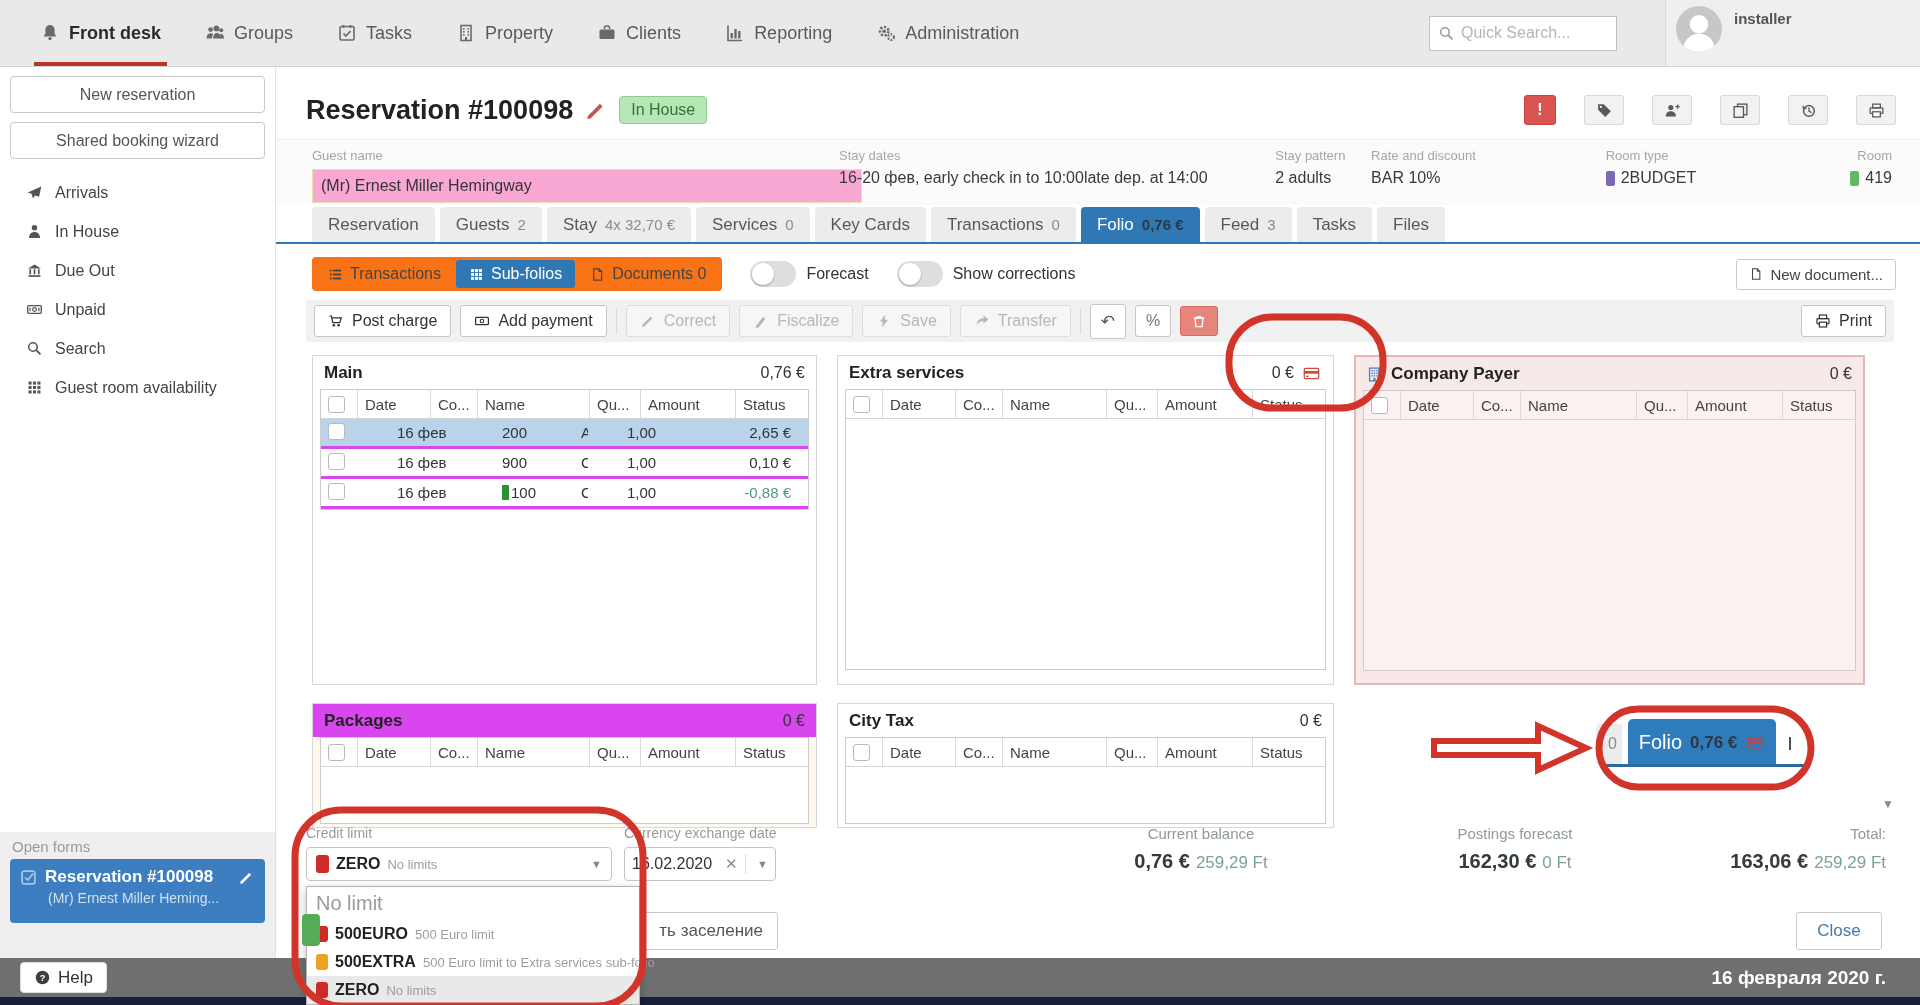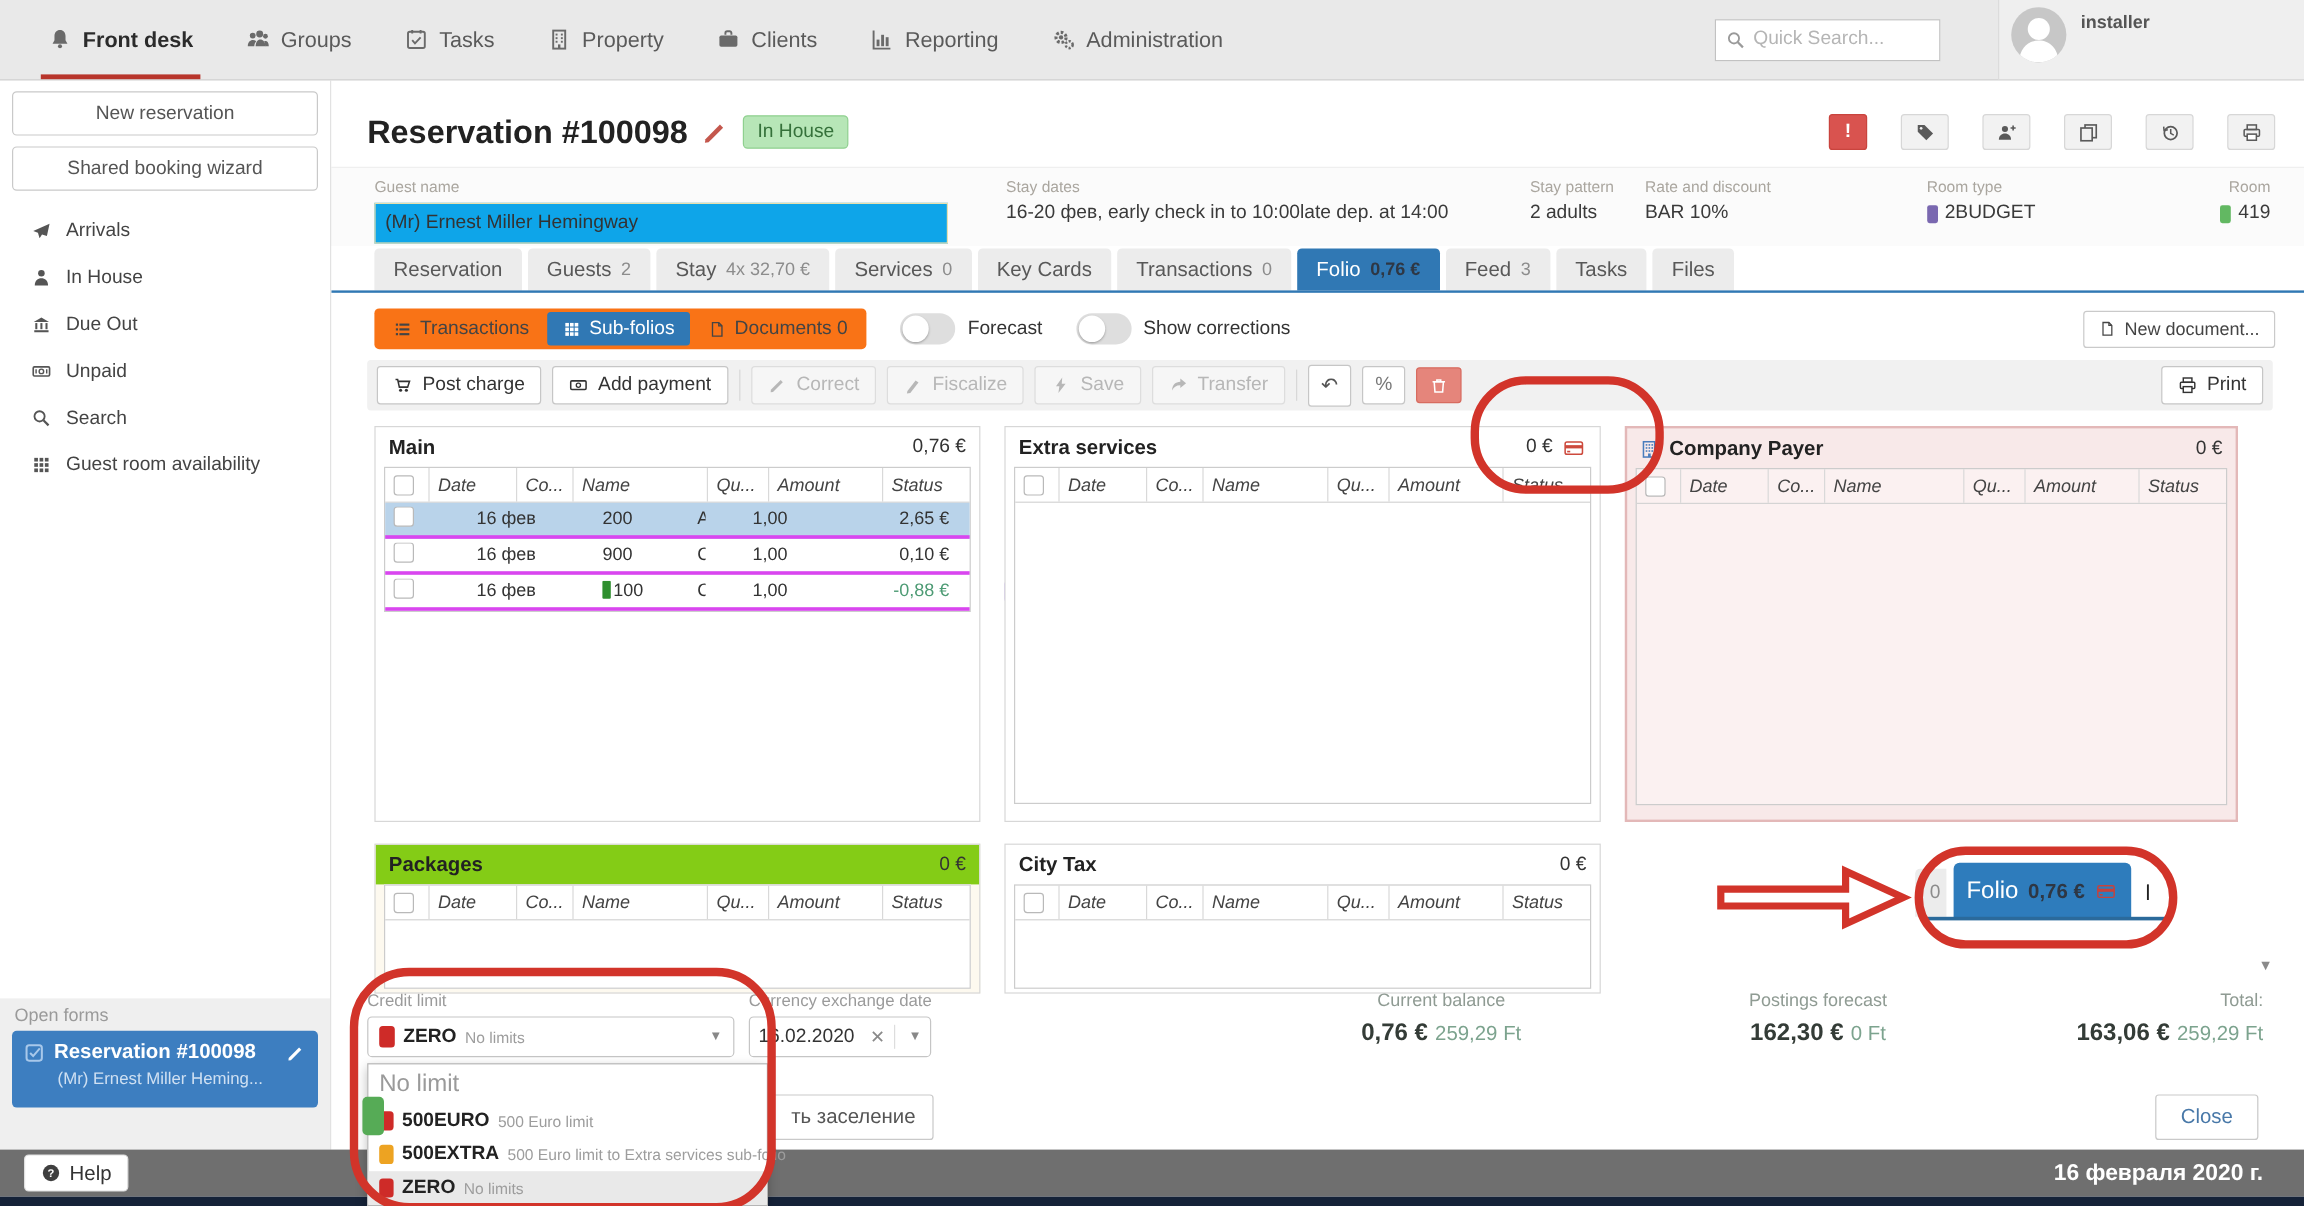--- a/index.html
+++ b/index.html
@@ -43,21 +43,21 @@
   .badge-inhouse { background:#b7e6b7; border:1px solid #8fd08f; color:#35713a; font-size:16px; padding:4px 11px; border-radius:4px; }
   .header-actions { margin-left:auto; display:flex; gap:28px; align-items:center; }
   .hact { width:40px; height:30px; background:#f2f2f2; border:1px solid #d7d7d7; border-radius:3px; display:flex; align-items:center; justify-content:center; color:#5a5a5a; cursor:pointer; }
   .hact.red { background:#d9534f; border-color:#c9443e; color:#fff; font-weight:bold; font-size:16px; width:32px; }
 
   .info-strip { position:absolute; left:0; right:0; top:72px; height:66px; background:#fbfbfb; border-top:1px solid #efefef; display:flex; padding:8px 28px 0 36px; }
   .field { display:flex; flex-direction:column; gap:6px; }
   .field-label { font-size:13px; color:#aaa69f; }
   .field-value { font-size:16px; color:#3a3a3a; display:flex; align-items:center; gap:6px; }
   .f-guest { width:527px; }
-  .guest-input { width:478px; height:30px; background:#0ea5e9; border:1px solid #e8e0ae; padding:16px 8px; font-size:16px; color:#333; font-family:inherit; outline:none; }
+  .guest-input { width:550px; height:30px; background:#f9a8d4; border:1px solid #e8e0ae; padding:16px 8px; font-size:16px; color:#333; font-family:inherit; outline:none; }
   .f-dates { width:437px; }
   .f-pattern { width:96px; }
   .f-rate { width:235px; }
   .f-rtype { width:245px; }
   .f-room { margin-left:auto; text-align:right; }
   .sq { width:9px; height:15px; border-radius:2px; display:inline-block; }
 
   .tabs-row { position:absolute; left:36px; right:0; top:140px; height:35px; display:flex; gap:5px; align-items:flex-end; }
   .tab { background:#ececec; border-radius:4px 4px 0 0; height:35px; padding:0 16px; display:flex; align-items:center; gap:8px; font-size:17px; color:#585858; cursor:pointer; }
   .tab .tbadge { font-size:15px; color:#8c8c8c; }
@@ -88,27 +88,27 @@
   
   .panels { position:absolute; left:36px; top:288px; width:1553px; }
   .prow1 { display:grid; grid-template-columns:505px 497px 511px; gap:20px; }
   .prow2 { display:grid; grid-template-columns:505px 497px 511px; gap:20px; margin-top:18px; }
   .panel { border:1px solid #d7d7d7; background:#fff; height:330px; position:relative; }
   .panel.short { height:125px; overflow:hidden; }
   .panel-head { display:flex; align-items:center; padding:7px 11px 6px 11px; }
   .panel-title { font-size:17px; font-weight:bold; color:#222; display:flex; align-items:center; gap:7px; }
   .panel-total { margin-left:auto; font-size:16px; color:#333; display:flex; align-items:center; gap:7px; }
   .panel.company { background:#f8e9e9; border:2px solid #e3b8b8; }
-  .panel.packages .panel-head { background:#84cc16; }
+  .panel.packages .panel-head { background:#d946ef; }
   .panel.packages { background:#fdf9ef; }
   .ptable { margin:0 7px; border:1px solid #ccc; background:#fff; }
   .panel.company .ptable { background:#fbf1f1; }
   .trow { display:grid; grid-template-columns:37px 73px 47px 1fr 51px 95px 72px; align-items:center; height:30px; font-size:15px; color:#333; }
   .trow.thead { border-bottom:1px solid #d4d4d4; color:#444; height:29px; }
-  .trow.thead > div { border-right:1px solid #d9d9d9; padding:0 7px; height:100%; display:flex; align-items:center; overflow:hidden; white-space:nowrap;font-style:italic; }
+  .trow.thead > div { border-right:1px solid #d9d9d9; padding:0 7px; height:100%; display:flex; align-items:center; overflow:hidden; white-space:nowrap; }
   .trow.thead > div:last-child { border-right:none; }
   .trow.body { border-bottom:3px solid #d946ef;gap:32px; }
   .trow.body > div { padding:0 7px; overflow:hidden; white-space:nowrap; }
   .trow.body .amt { text-align:right; }
   .trow.selected { background:#b9d3ea; }
   .cb { width:17px; height:17px; border:1px solid #b9b9b9; border-radius:3px; background:#fff; display:inline-block; }
   .codebar { width:7px; height:15px; background:#2f8f2f; display:inline-block; vertical-align:-2px; margin-right:2px; border-radius:1px; }
   .neg { color:#4d9b74; }
   .nf-badge { background:#6d28d9; color:#fff; font-size:12px; font-weight:bold; border-radius:3px; padding:2px 5px; }
 

